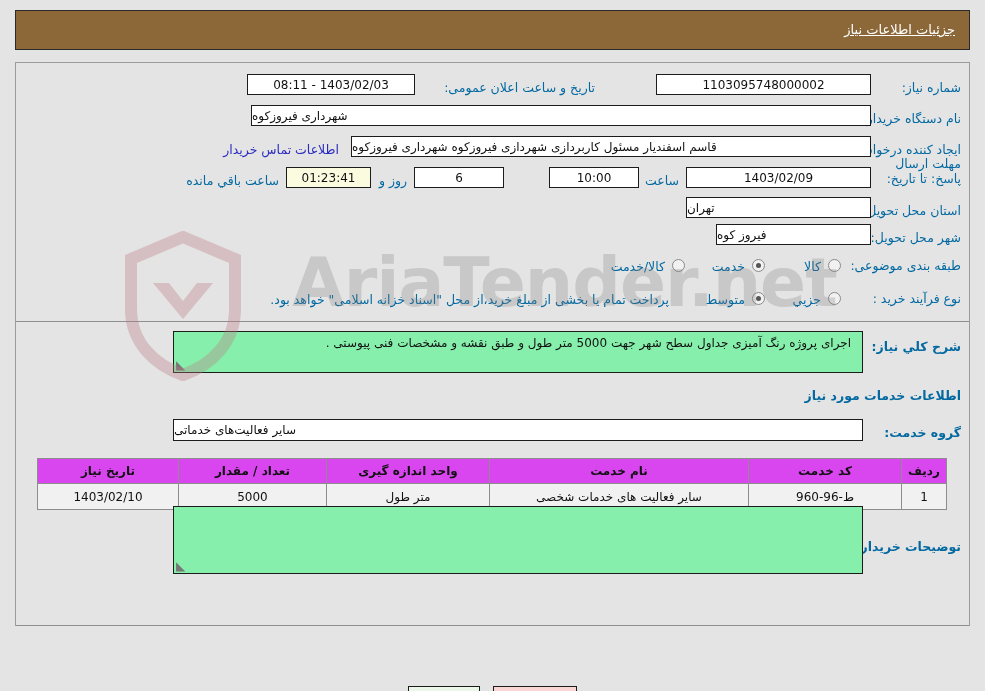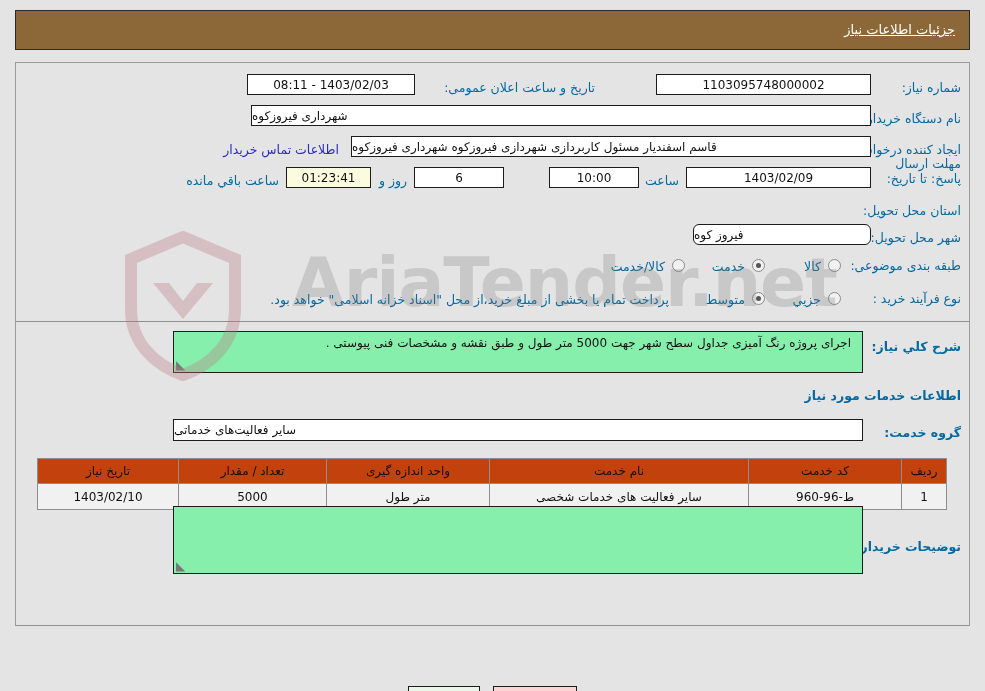--- a/index.html
+++ b/index.html
@@ -144,23 +144,23 @@
   }
 
   
   .tbl {
     position: absolute;
     border-collapse: collapse;
     font-size: 12px;
     font-family: "DejaVu Sans", sans-serif;
   }
   .tbl th {
-    background: #c2410c;
+    background: #d946ef;
     border: 1px solid #8d8d8d;
-    font-weight: normal;
+    font-weight: bold;
     color: #111;
     height: 24px;
     padding: 0 6px;
     white-space: nowrap;
   }
   .tbl td {
     background: #f1f1f1;
     border: 1px solid #8d8d8d;
     height: 25px;
     text-align: center;
@@ -231,23 +231,24 @@
     <div class="lbl" style="right:8px; top:93px; width:84px; white-space:normal; line-height:15px;">مهلت ارسال پاسخ: تا تاریخ:</div>
     <div class="ibox center" style="right:98px; top:104px; width:185px; height:21px;">1403/02/09</div>
     <div class="lbl" style="right:290px; top:110px;">ساعت</div>
     <div class="ibox center" style="right:330px; top:104px; width:90px; height:21px;">10:00</div>
     <div class="ibox center" style="right:465px; top:104px; width:90px; height:21px;">6</div>
     <div class="lbl" style="right:562px; top:110px;">روز و</div>
     <div class="ibox yellow center" style="right:598px; top:104px; width:85px; height:21px;">01:23:41</div>
     <div class="lbl" style="right:690px; top:110px;">ساعت باقي مانده</div>
 
     <div class="lbl" style="right:8px; top:140px;">استان محل تحویل:</div>
+    <div class="ibox right" style="right:98px; top:134px; width:185px; height:21px;">تهران</div>
 
     <div class="lbl" style="right:8px; top:167px;">شهر محل تحویل:</div>
-    <div class="ibox right" style="right:98px; top:161px; width:178px; height:21px;border-radius:6px;">فیروز کوه</div>
+    <div class="ibox right" style="right:98px; top:161px; width:155px; height:21px;">فیروز کوه</div>
 
     <div class="lbl" style="right:8px; top:195px;">طبقه بندی موضوعی:</div>
 
     <div class="radio" style="right:128px; top:196px;"></div>
     <div class="lbl" style="right:148px; top:196px;">کالا</div>
 
     <div class="radio on" style="right:204px; top:196px;"></div>
     <div class="lbl" style="right:224px; top:196px;">خدمت</div>
 
     <div class="radio" style="right:284px; top:196px;"></div>

